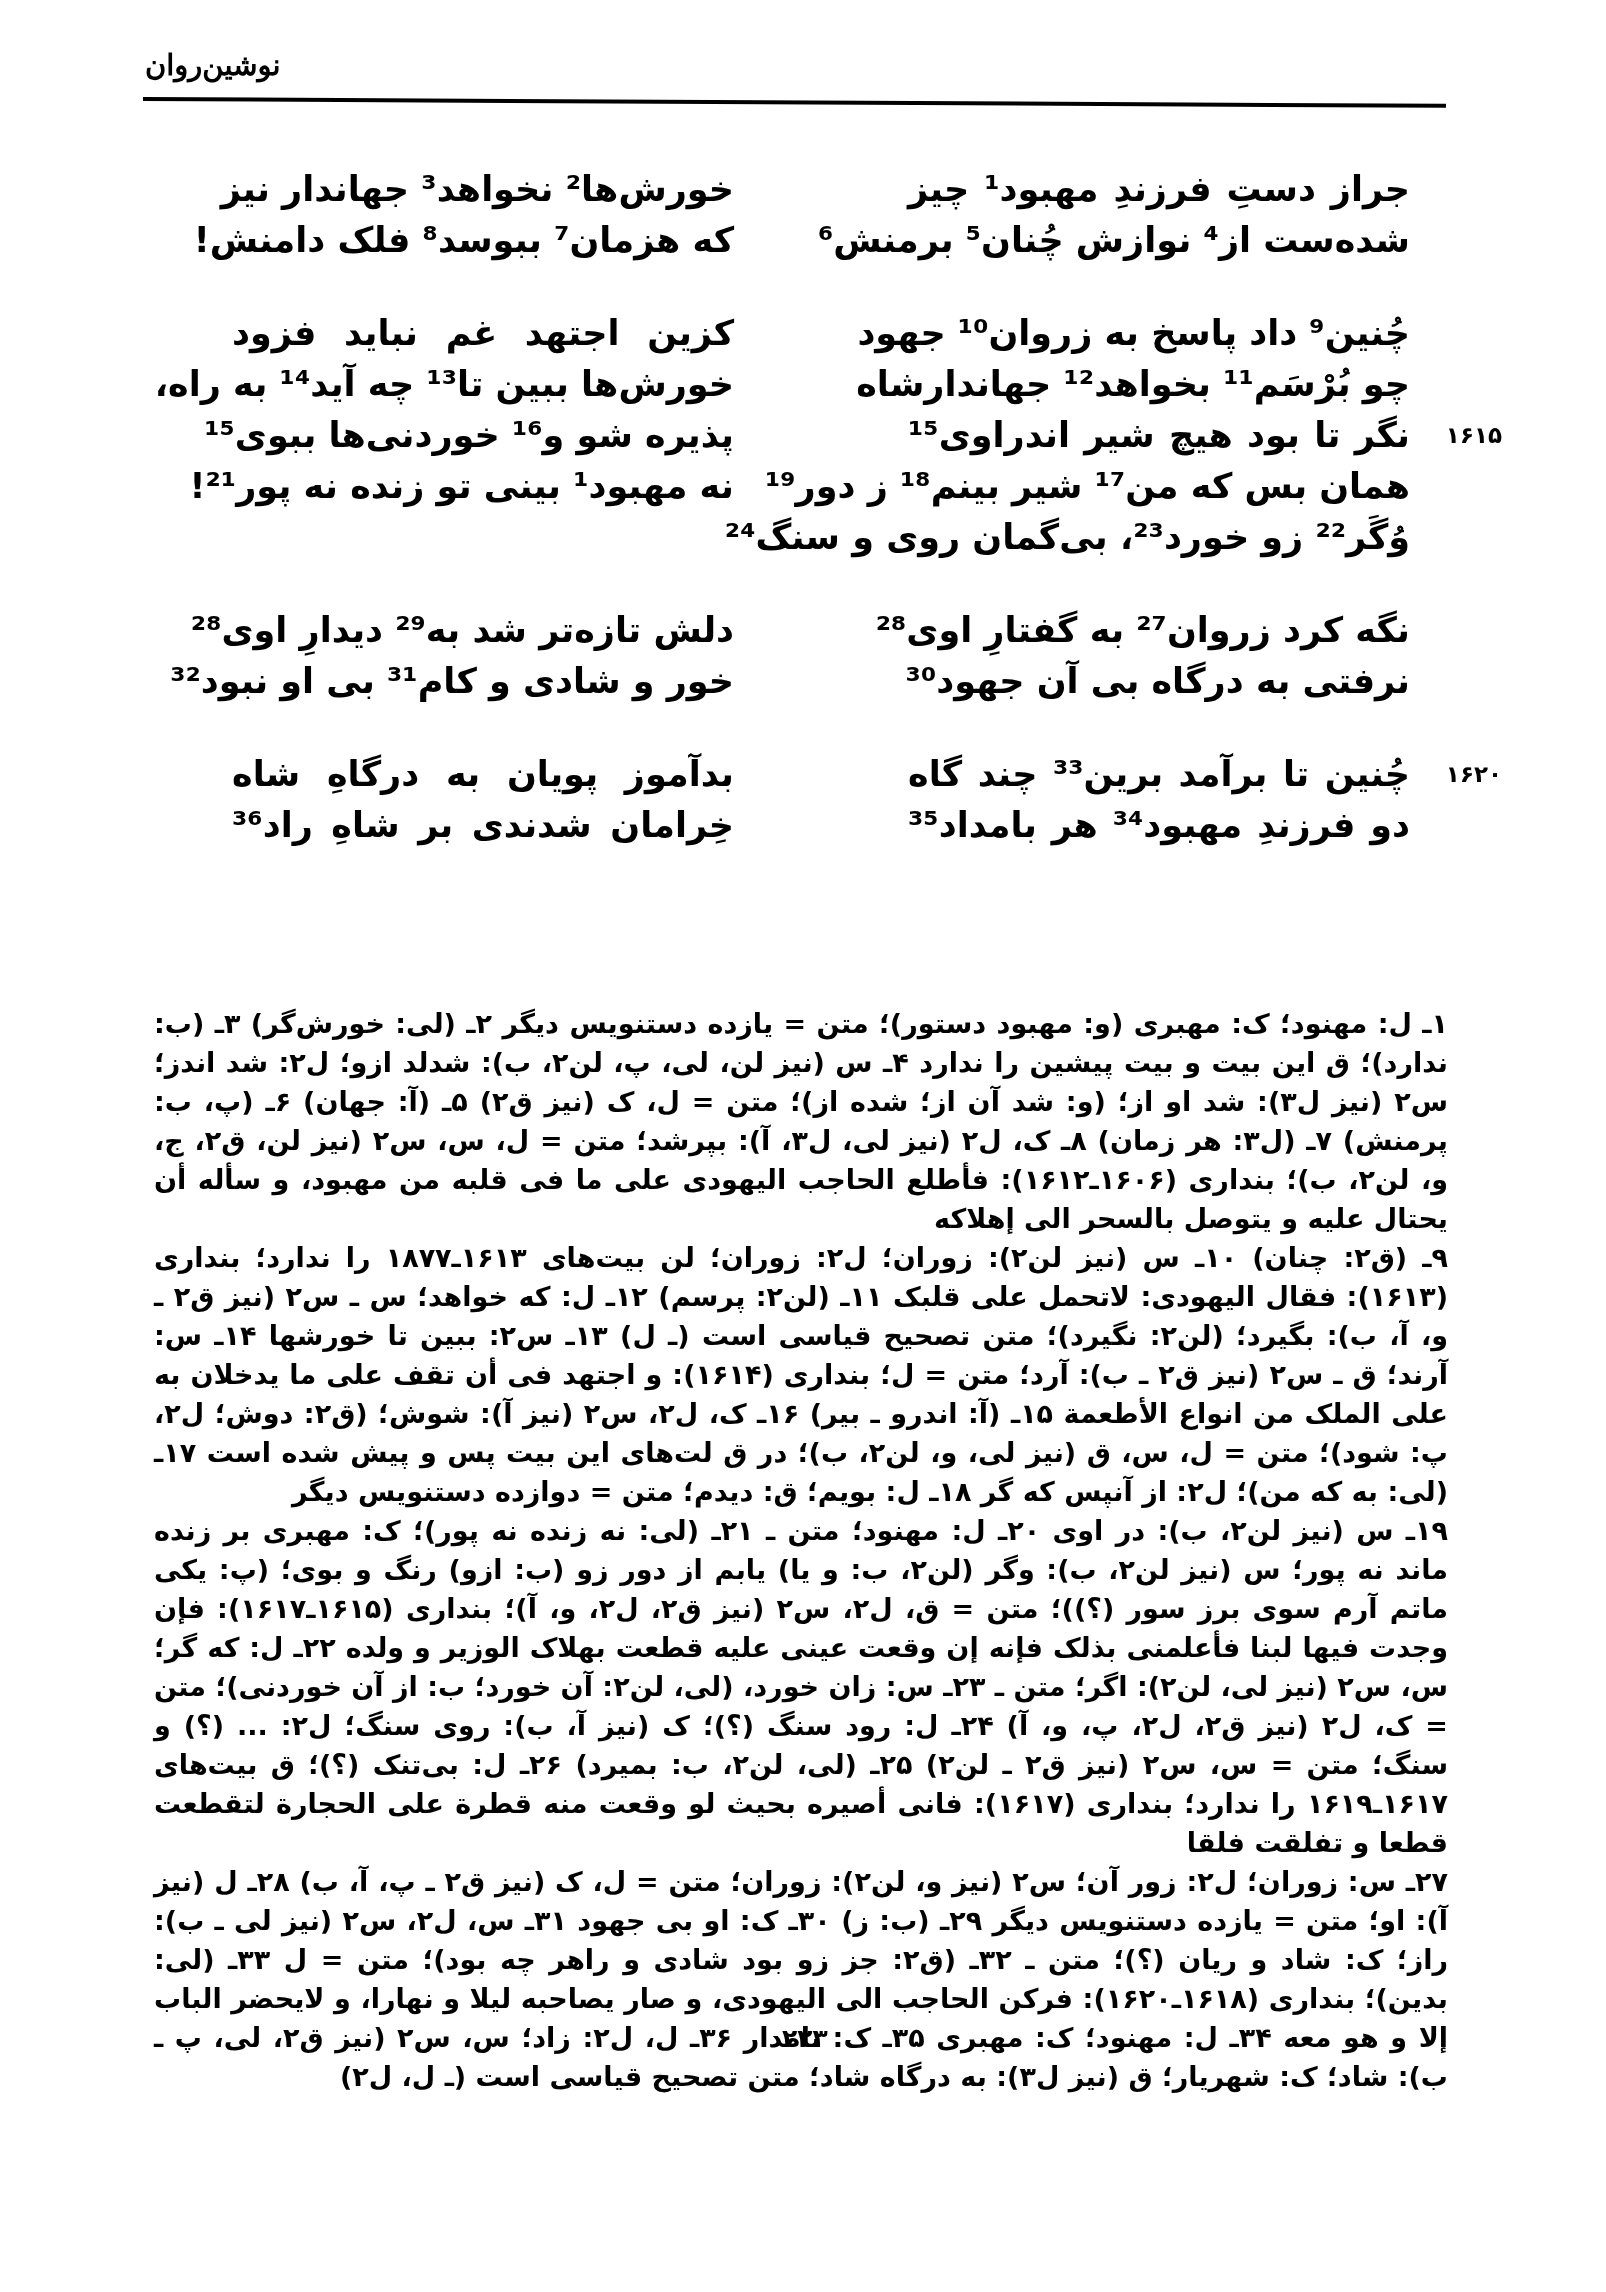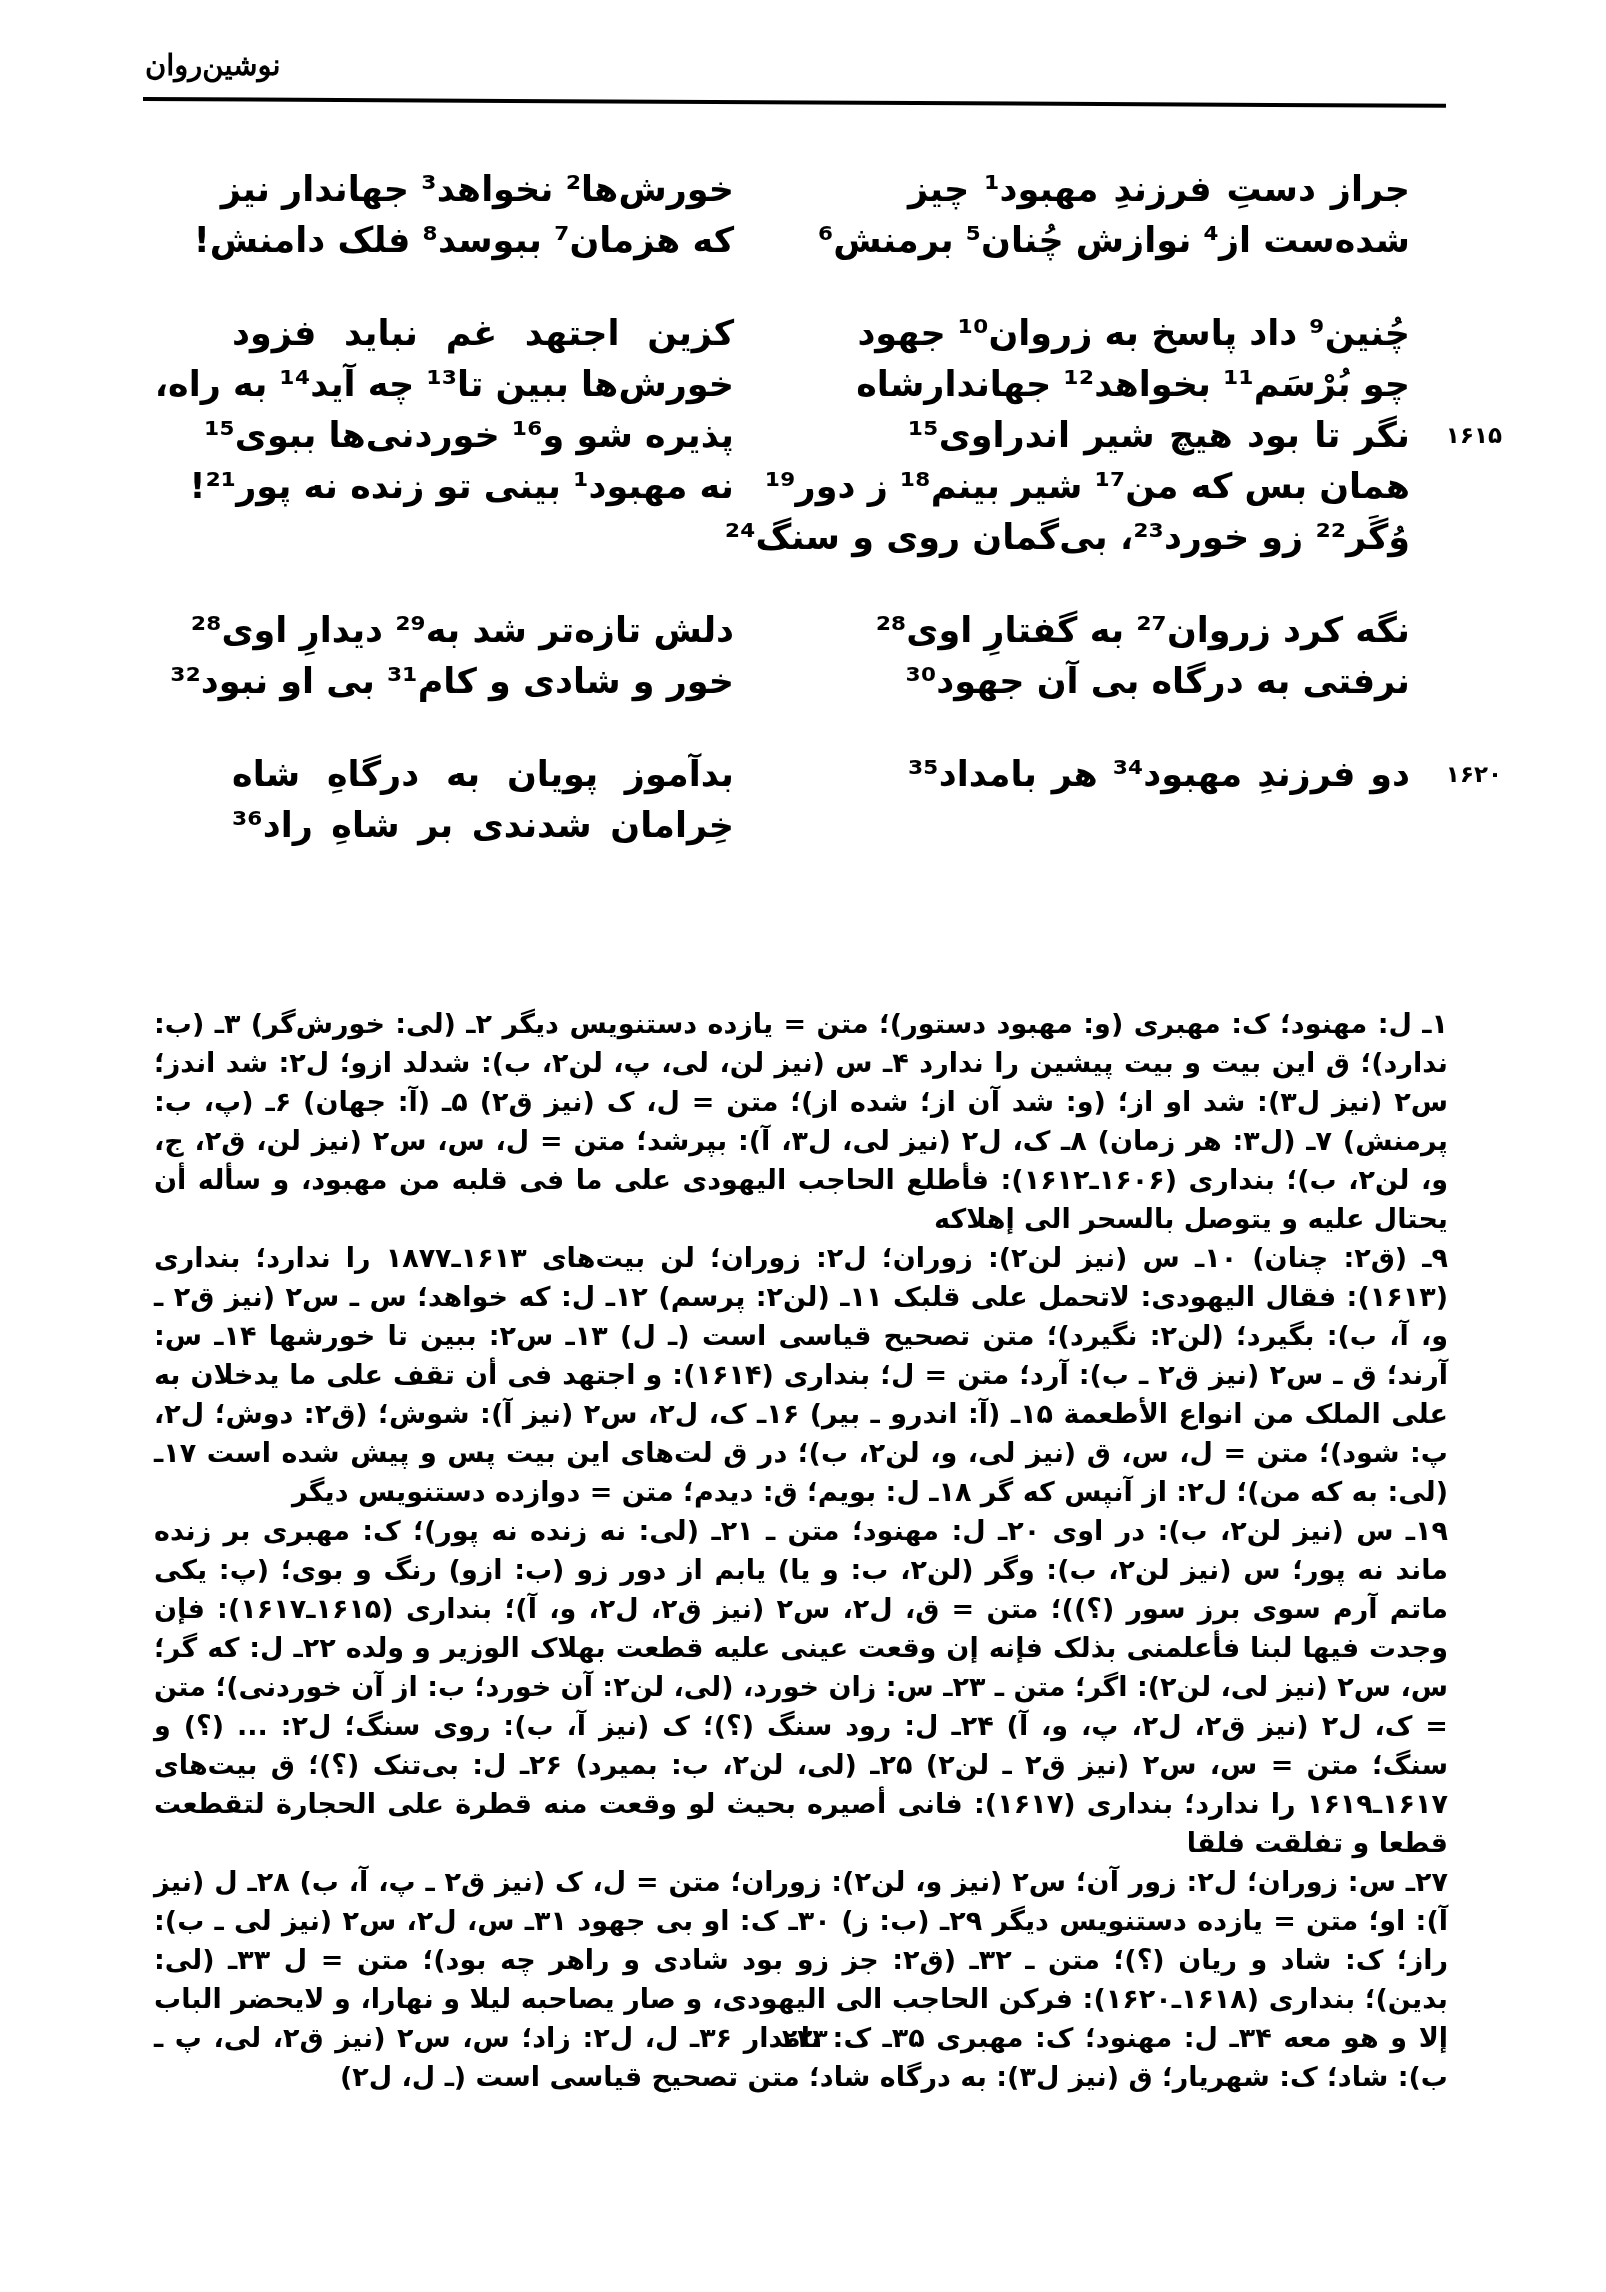--- a/index.html
+++ b/index.html
@@ -55,21 +55,21 @@
       <div class="line">نرفتی به درگاه بی آن جهود³⁰</div>
     </div>
     <div class="hemi-col">
       <div class="line">دلش تازه‌تر شد به²⁹ دیدارِ اوی²⁸</div>
       <div class="line">خور و شادی و کام³¹ بی او نبود³²</div>
     </div>
   </div>
 
   <div class="stanza">
     <div class="hemi-col">
-      <div class="line"><span class="line-num">۱۶۲۰</span></div>
+      <div class="line"><span class="line-num">۱۶۲۰</span><span>چُنین تا برآمد برین³³ چند گاه</span></div>
       <div class="line">دو فرزندِ مهبود³⁴ هر بامداد³⁵</div>
     </div>
     <div class="hemi-col">
       <div class="line">بدآموز پویان به درگاهِ شاه</div>
       <div class="line">خِرامان شدندی بر شاهِ راد³⁶</div>
     </div>
   </div>
 </div>
 
 <div class="notes">

